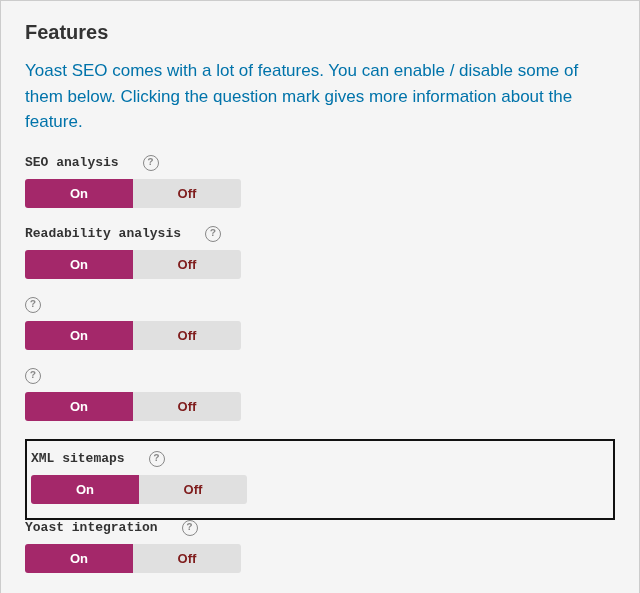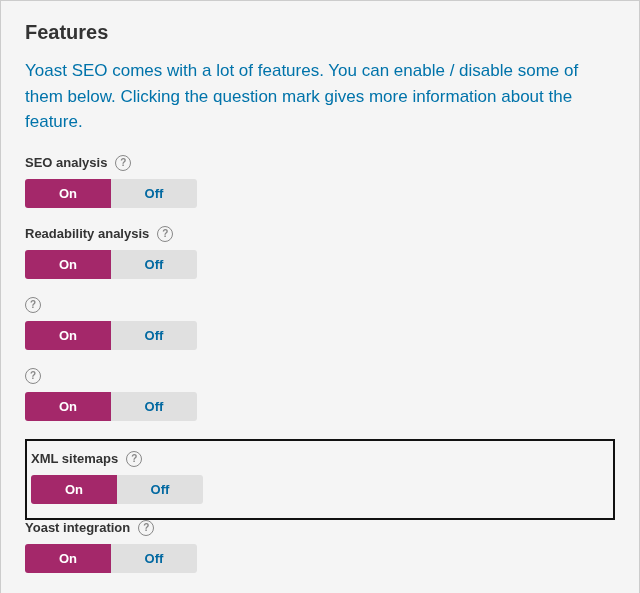--- a/index.html
+++ b/index.html
@@ -47,21 +47,22 @@
       border: 2px solid #111;
       padding: 10px 12px 14px 4px;
       margin-bottom: 0px;
       margin-top: 4px;
     }
 
     .feature-label-row {
       display: flex;
       align-items: center;
       margin-bottom: 8px;
-      gap: 8px;
+      gap: 24px;
+      font-family: Liberation Mono, monospace;
     }
 
     .feature-label {
       font-size: 13px;
       font-weight: bold;
       color: #333;
     }
 
     .help-icon {
       display: inline-flex;
@@ -73,21 +74,21 @@
       border: 1px solid #888;
       color: #888;
       font-size: 10px;
       font-weight: bold;
       cursor: pointer;
       line-height: 1;
     }
 
     .toggle-group {
       display: flex;
-      width: 172px;
+      width: 216px;
       border-radius: 3px;
       overflow: hidden;
     }
 
     .toggle-btn {
       flex: 1;
       padding: 7px 0;
       text-align: center;
       font-size: 13px;
       font-weight: bold;
@@ -96,21 +97,21 @@
       outline: none;
     }
 
     .toggle-btn.on {
       background: #a4286a;
       color: #fff;
     }
 
     .toggle-btn.off {
       background: #e0e0e0;
-      color: #0369a1;
+      color: #7f1d1d;
     }
   </style>
 </head>
 <body>
 
 <div class="panel">
   <div class="panel-title">Features</div>
   <div class="description">Yoast SEO comes with a lot of features. You can enable / disable some of them below. Clicking the question mark gives more information about the feature.</div>
 
   <div id="features-container">

